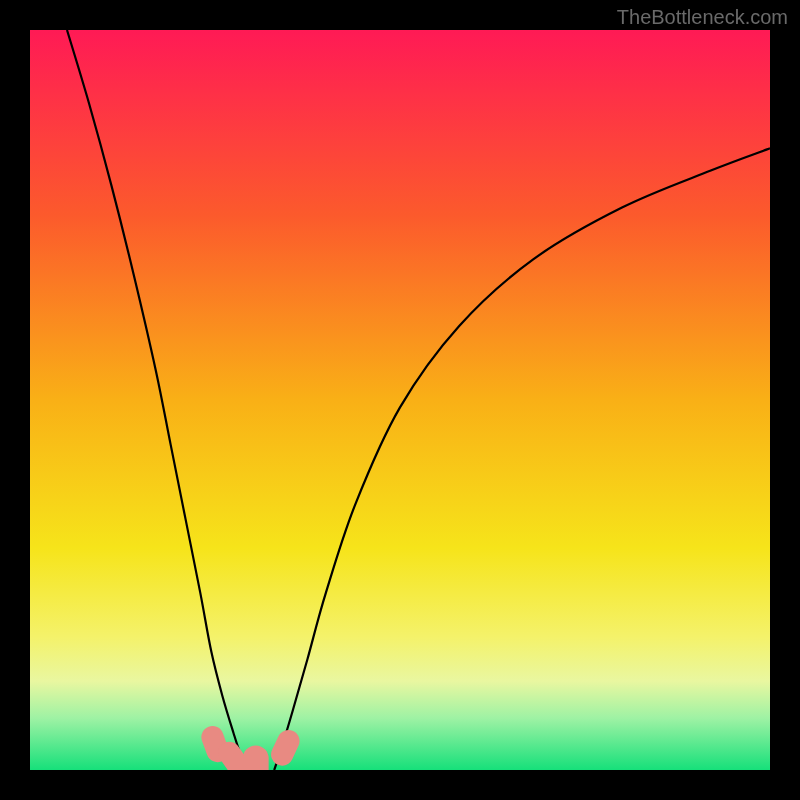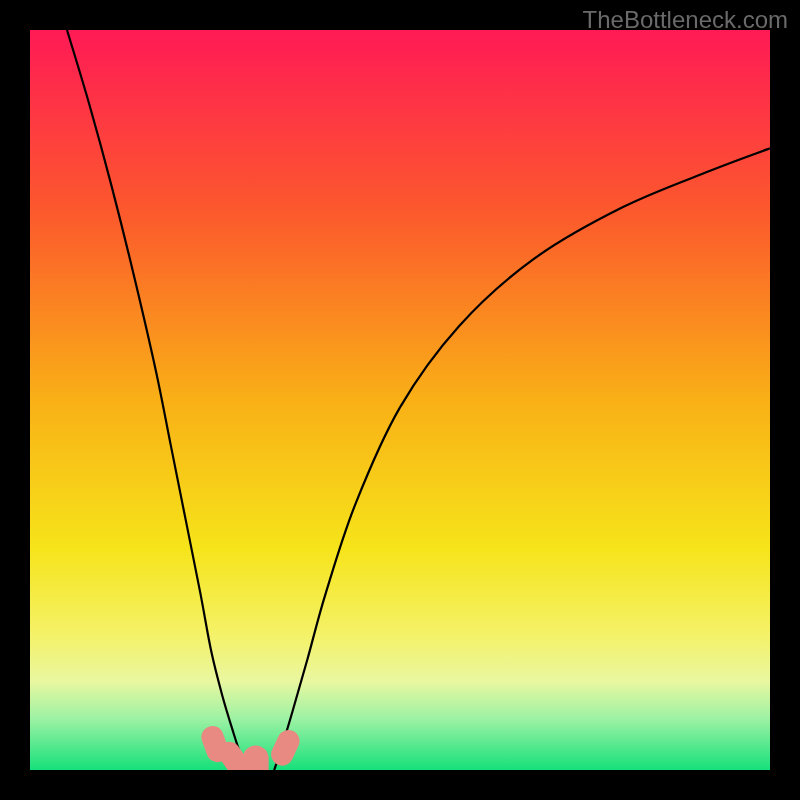--- a/index.html
+++ b/index.html
@@ -17,21 +17,21 @@
     top: 30px;
     width: 740px;
     height: 740px;
     overflow: hidden;
   }
   .attribution {
     position: absolute;
     top: 6px;
     right: 12px;
     color: #6a6a6a;
-    font-size: 24px;
+    font-size: 20px;
     font-weight: 500;
   }
   svg { display: block; }
 </style>
 </head>
 <body>
 
 <div class="attribution">TheBottleneck.com</div>
 
 <div class="frame">

